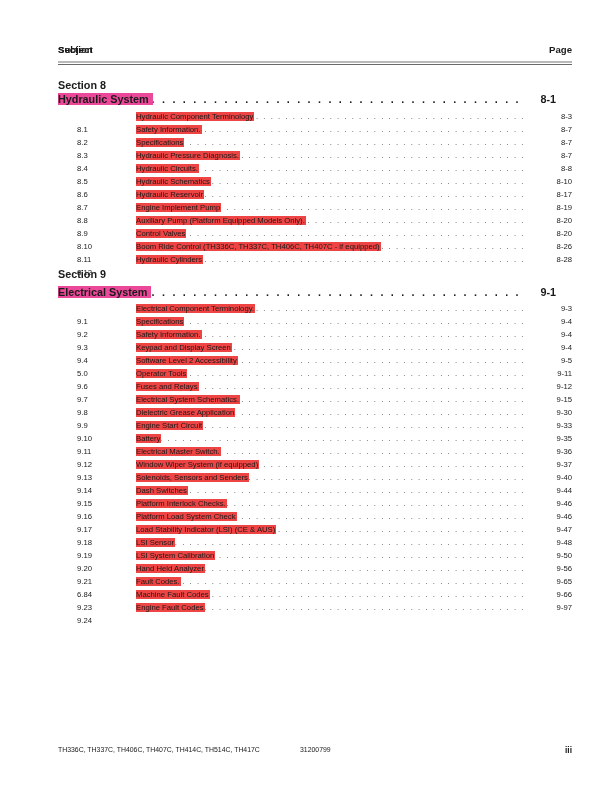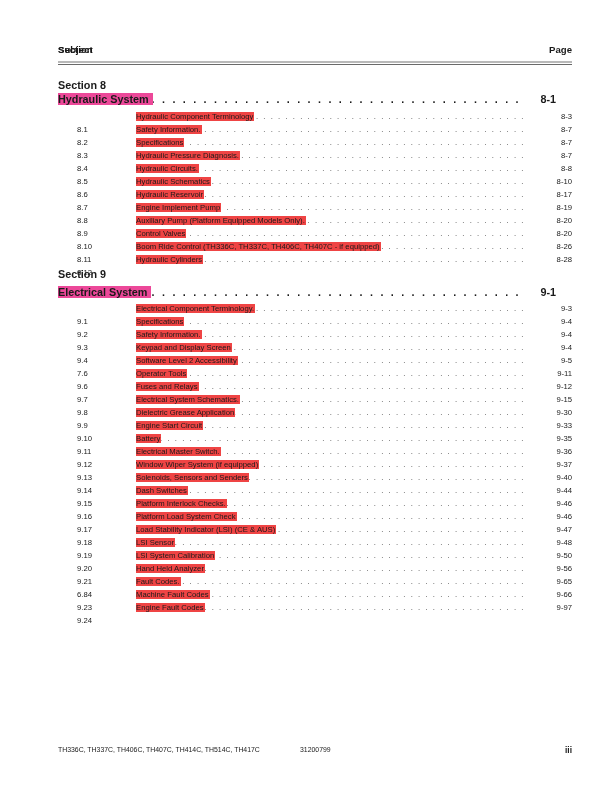--- a/index.html
+++ b/index.html
@@ -134,21 +134,21 @@
       <span class="num">9.3</span>
       <span class="subj-wrap"><span class="subj">Safety Information.</span><span class="lead"> . . . . . . . . . . . . . . . . . . . . . . . . . . . . . . . . . . . . . . . . . . . . . . . . . . . . . . . . . . . . . . . . . . . . . . . . . . . . . . . . . . . . . . . . . . . . . . . . . . . . . . . . . . . . . . . . . . . . . . . . . . . . . . . . . . . . . . . . . . . . . . . . . . . . . . . . . . . . . . . . . . . . . . . . . . . . . . . . . . . . . . . . . . . . . . . . . . . . . . . .</span></span>
       <span class="pg">9-4</span>
     </div>
     <div class="row">
       <span class="num">9.4</span>
       <span class="subj-wrap"><span class="subj">Keypad and Display Screen</span><span class="lead"> . . . . . . . . . . . . . . . . . . . . . . . . . . . . . . . . . . . . . . . . . . . . . . . . . . . . . . . . . . . . . . . . . . . . . . . . . . . . . . . . . . . . . . . . . . . . . . . . . . . . . . . . . . . . . . . . . . . . . . . . . . . . . . . . . . . . . . . . . . . . . . . . . . . . . . . . . . . . . . . . . . . . . . . . . . . . . . . . . . . . . . . . . . . . . . . . . . . . . . . .</span></span>
       <span class="pg">9-4</span>
     </div>
     <div class="row">
-      <span class="num">7.6</span>
+      <span class="num">5.0</span>
       <span class="subj-wrap"><span class="subj">Software Level 2 Accessibility</span><span class="lead"> . . . . . . . . . . . . . . . . . . . . . . . . . . . . . . . . . . . . . . . . . . . . . . . . . . . . . . . . . . . . . . . . . . . . . . . . . . . . . . . . . . . . . . . . . . . . . . . . . . . . . . . . . . . . . . . . . . . . . . . . . . . . . . . . . . . . . . . . . . . . . . . . . . . . . . . . . . . . . . . . . . . . . . . . . . . . . . . . . . . . . . . . . . . . . . . . . . . . . . . .</span></span>
       <span class="pg">9-5</span>
     </div>
     <div class="row">
       <span class="num">9.6</span>
       <span class="subj-wrap"><span class="subj">Operator Tools</span><span class="lead"> . . . . . . . . . . . . . . . . . . . . . . . . . . . . . . . . . . . . . . . . . . . . . . . . . . . . . . . . . . . . . . . . . . . . . . . . . . . . . . . . . . . . . . . . . . . . . . . . . . . . . . . . . . . . . . . . . . . . . . . . . . . . . . . . . . . . . . . . . . . . . . . . . . . . . . . . . . . . . . . . . . . . . . . . . . . . . . . . . . . . . . . . . . . . . . . . . . . . . . . .</span></span>
       <span class="pg">9-11</span>
     </div>
     <div class="row">
       <span class="num">9.7</span>

